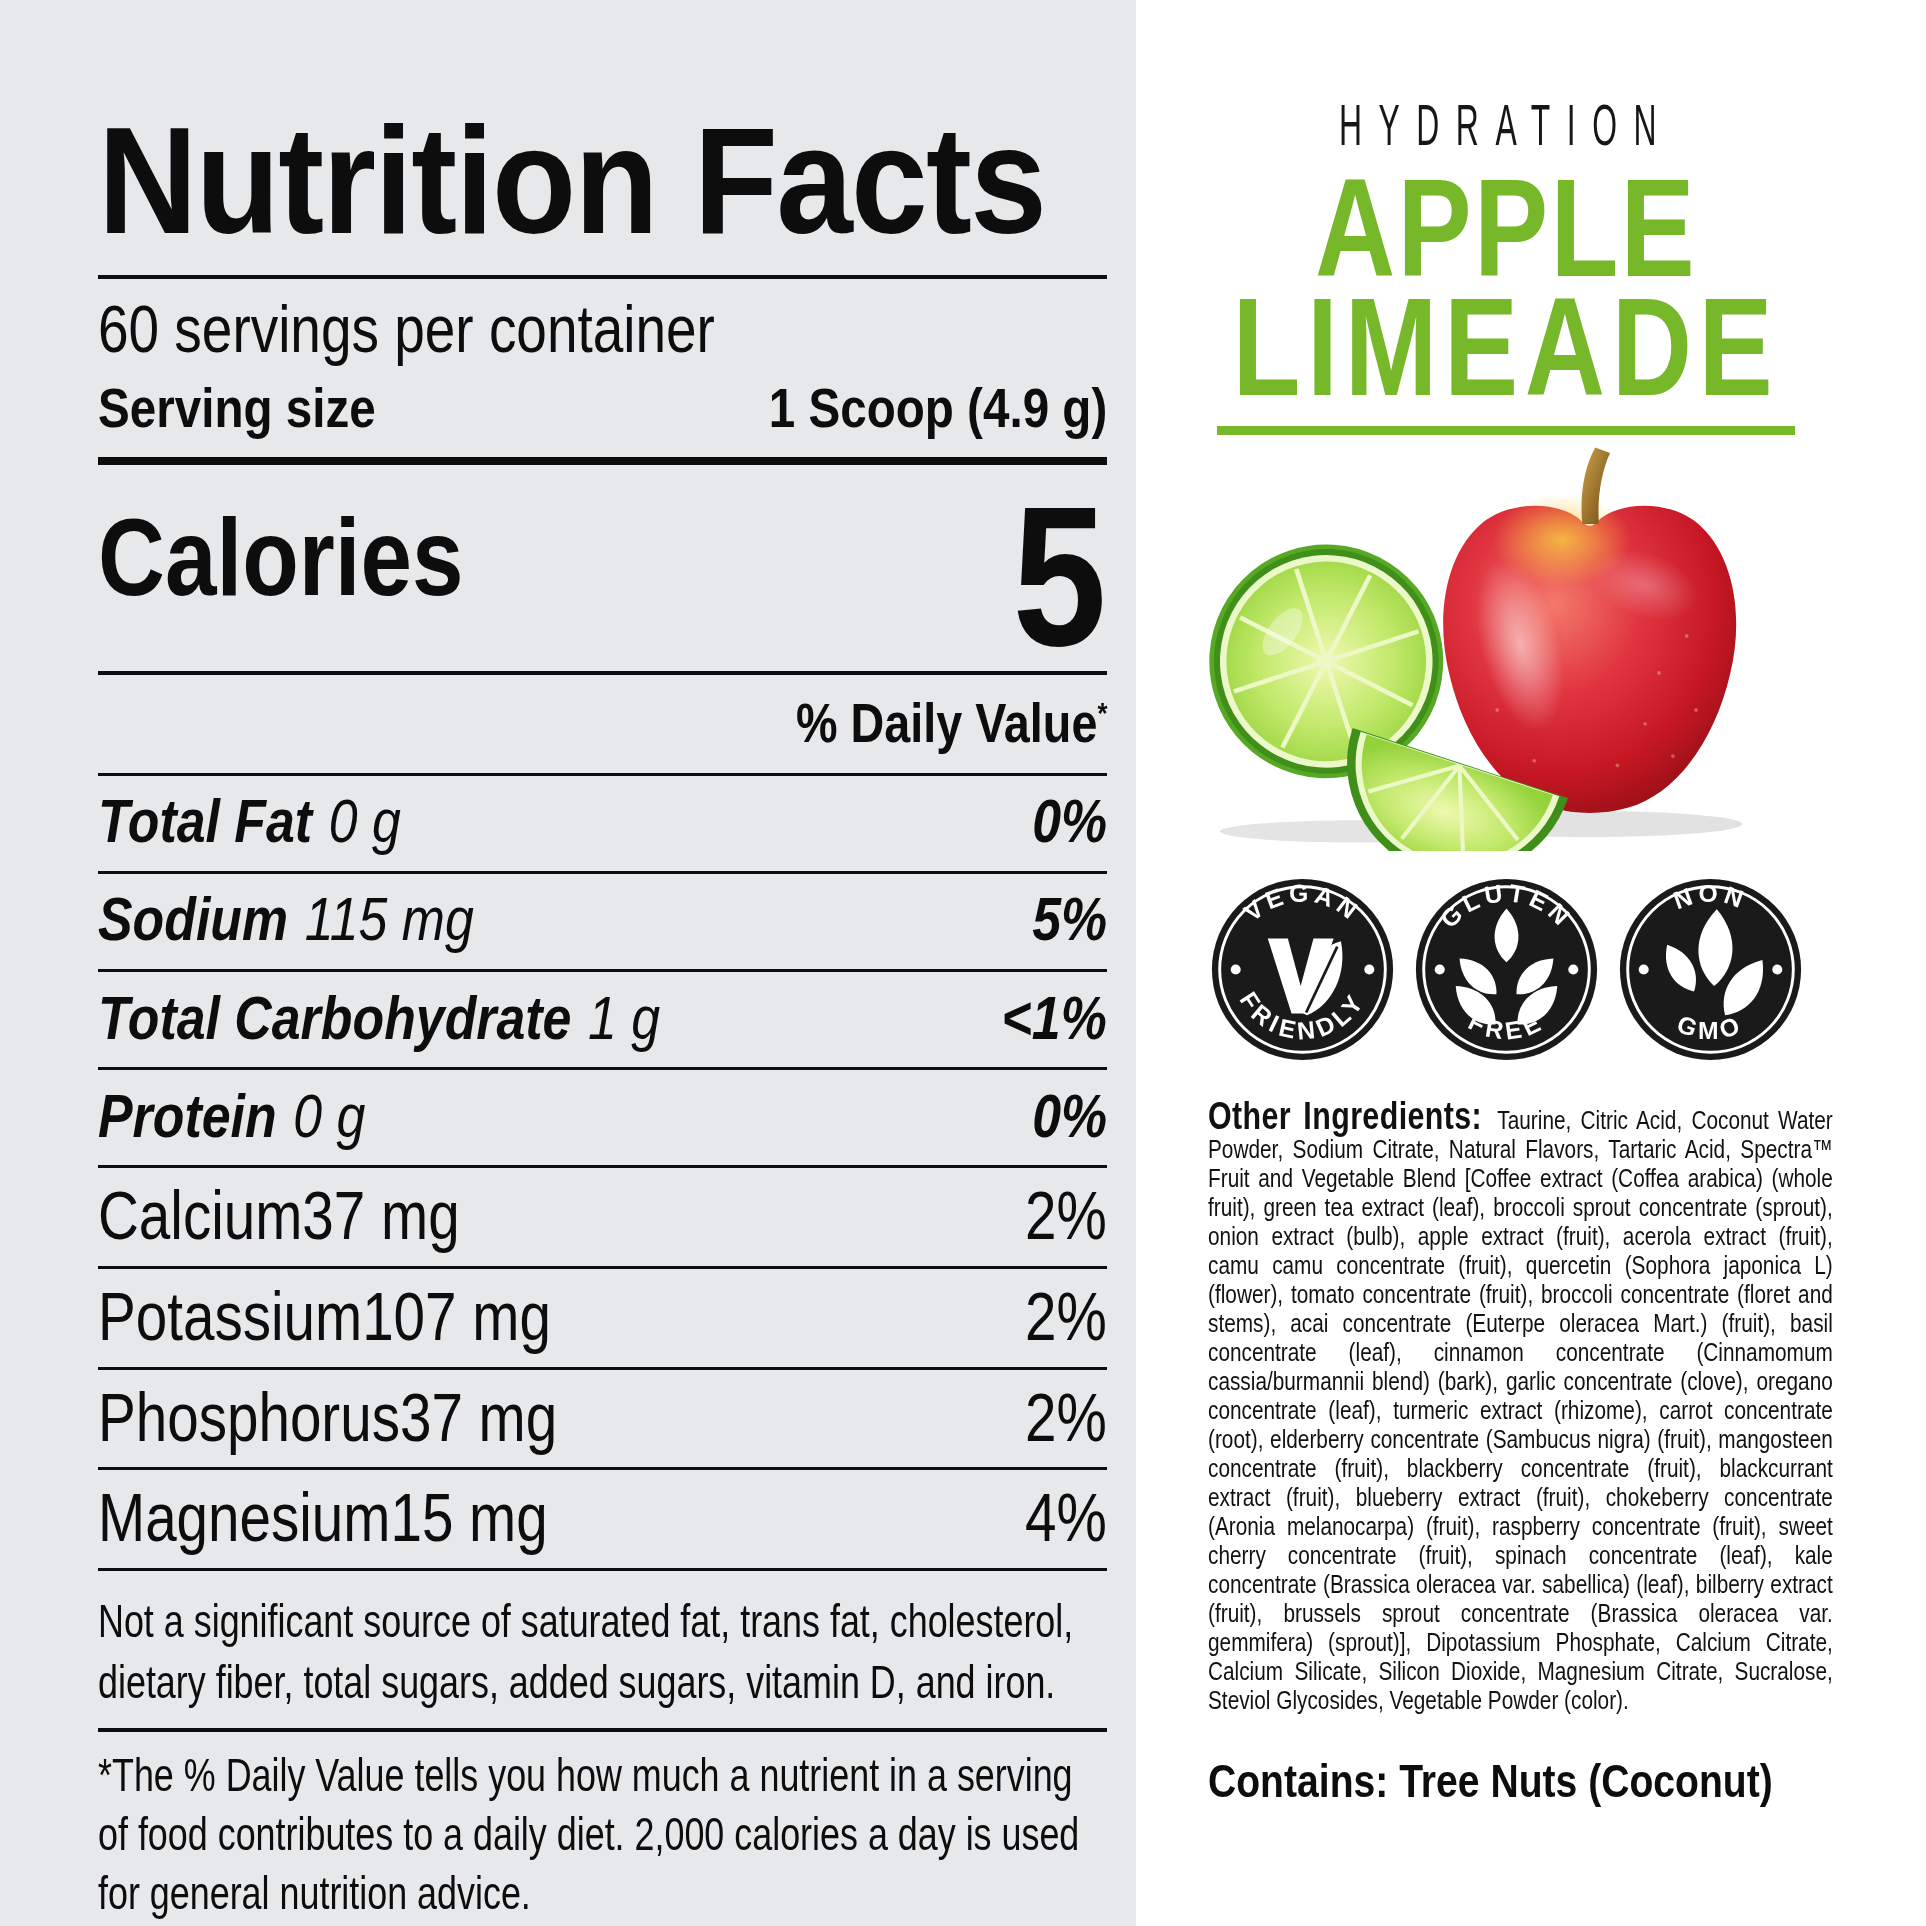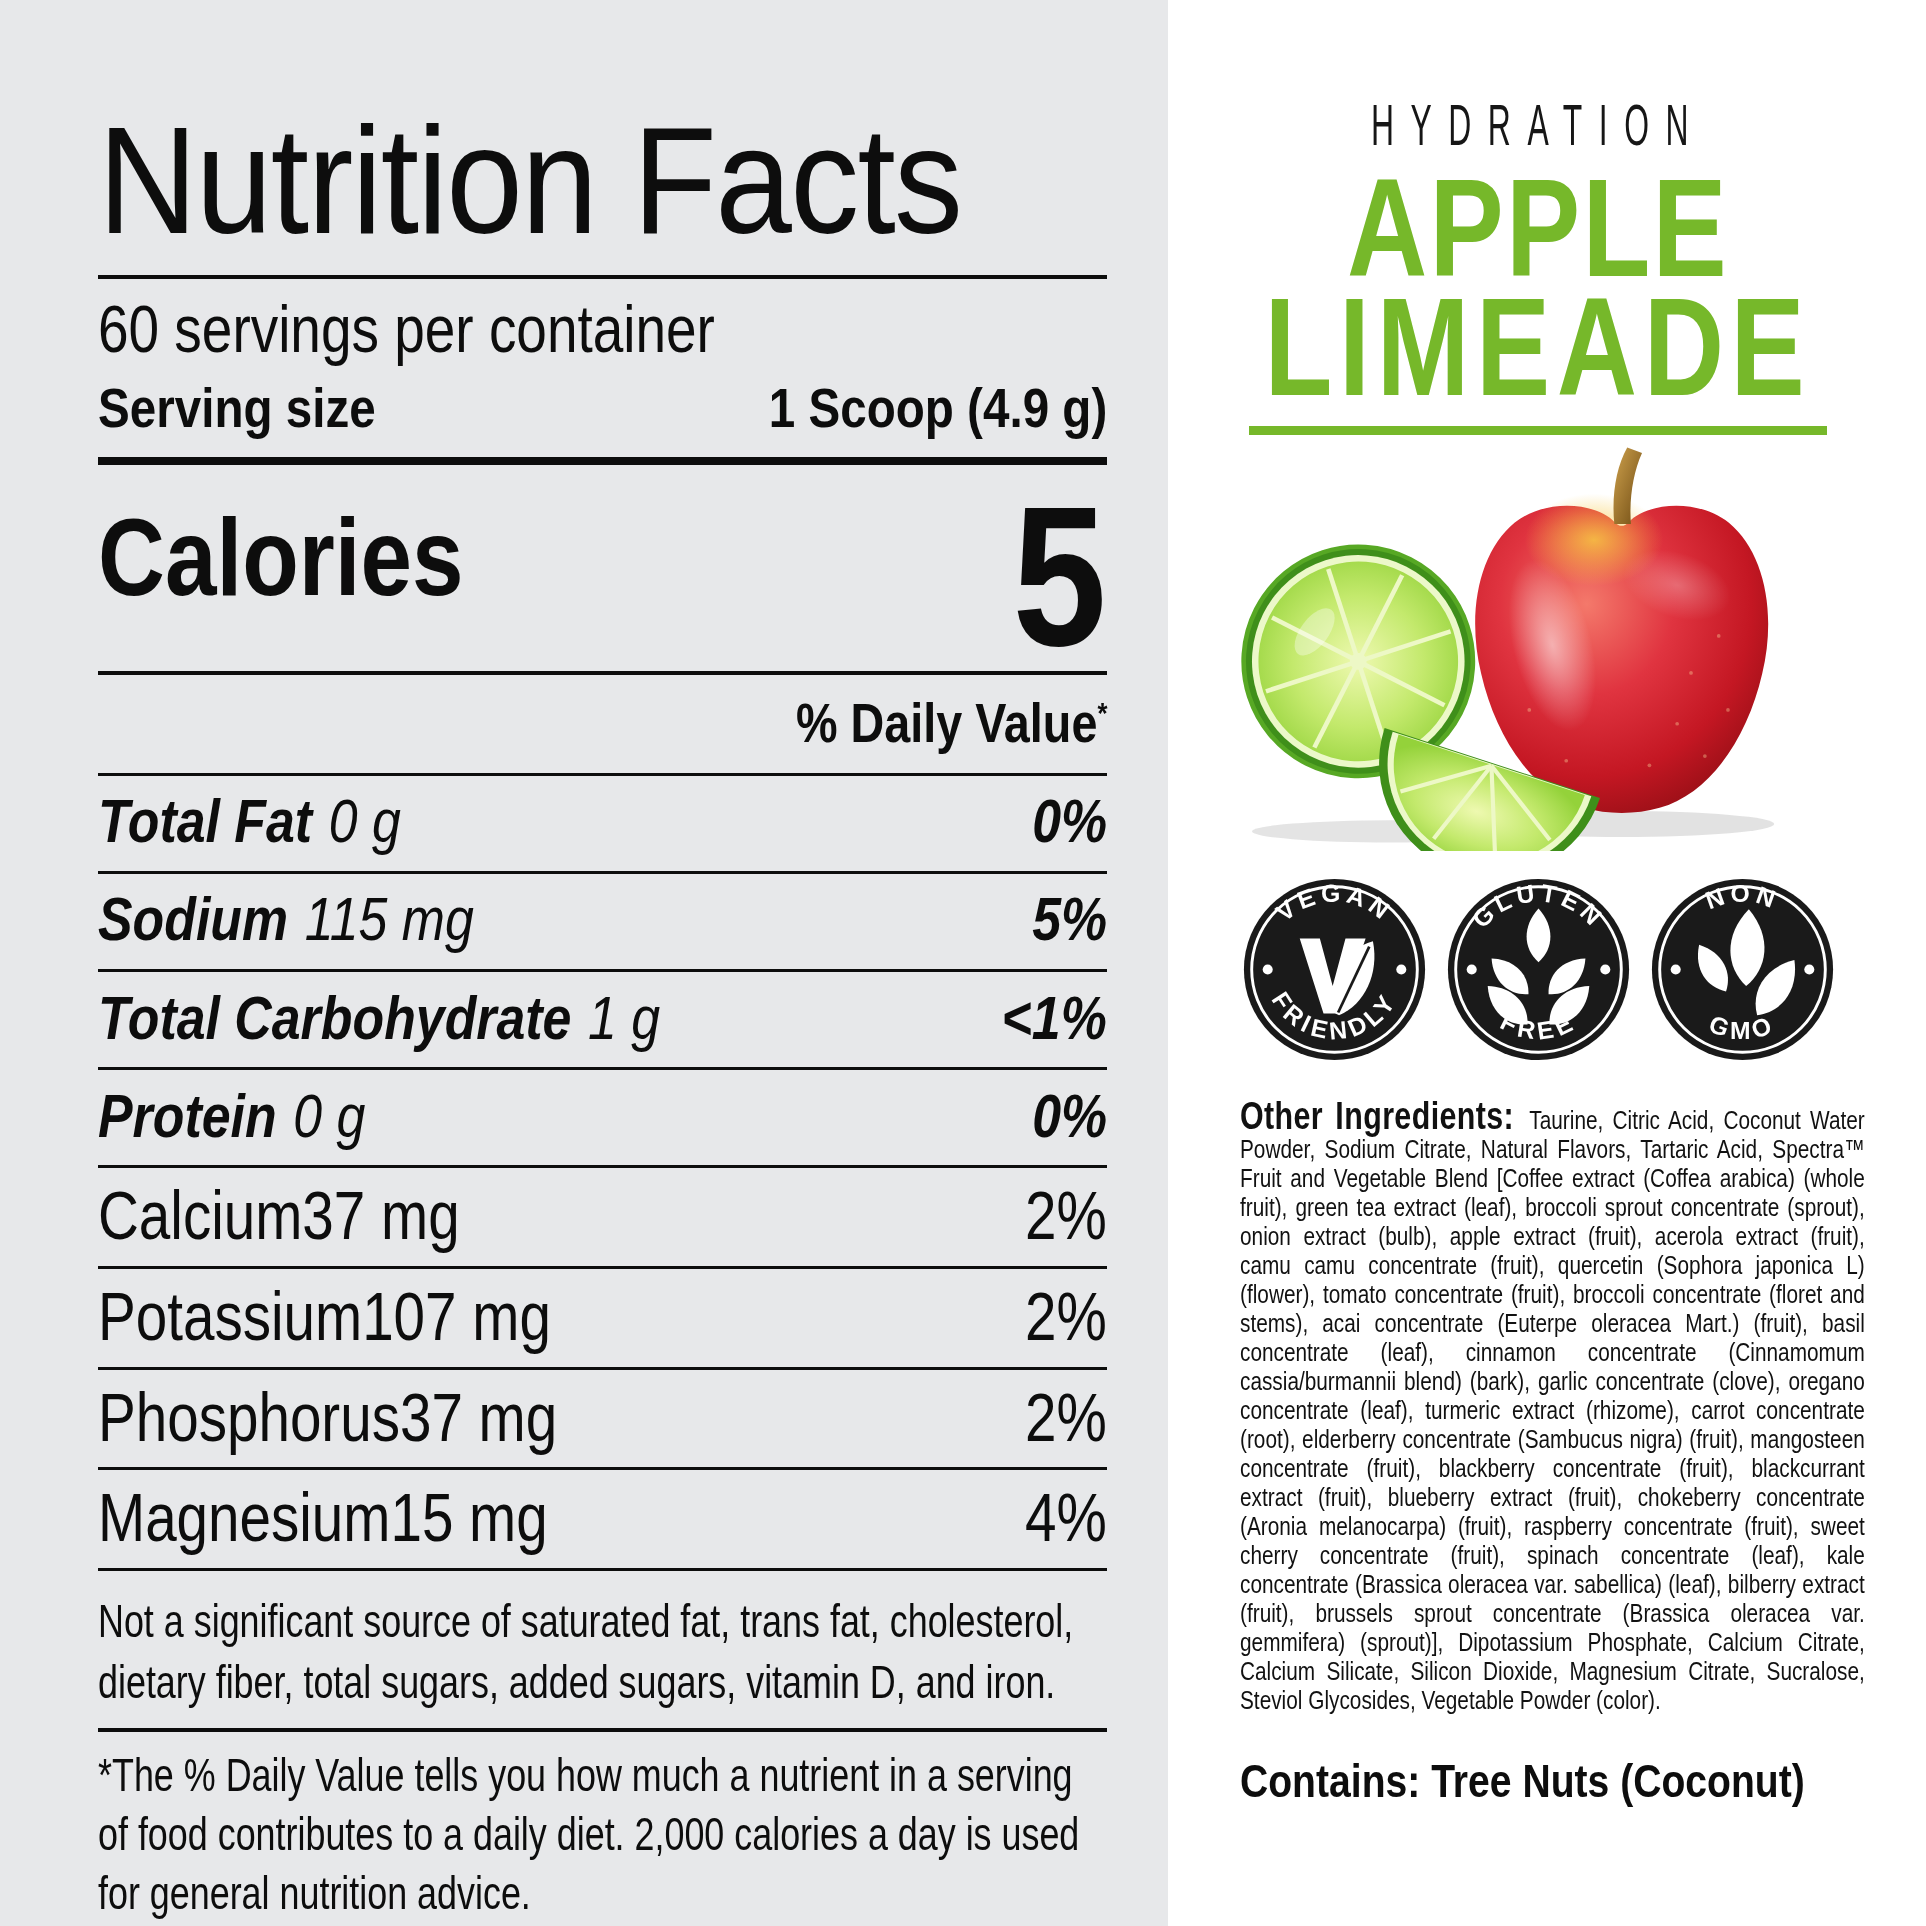--- a/index.html
+++ b/index.html
@@ -15,21 +15,21 @@
   
   .cx{display:inline-block;transform:scaleX(.85);transform-origin:0 50%;white-space:nowrap;}
   .cx-r{display:inline-block;transform:scaleX(.85);transform-origin:100% 50%;white-space:nowrap;}
 
   
   .facts-panel{
     position:absolute;left:0;top:0;width:1186px;height:1926px;
     background:var(--panel-gray);
     padding:103px 79px 0 98px;overflow:hidden;
   }
-  .nf-title{margin:0;font-size:153px;line-height:1;font-weight:400;letter-spacing:-1.8px;}
+  .nf-title{margin:0;font-size:153px;line-height:1;font-weight:700;letter-spacing:-1.8px;}
   .nf-title .cx{transform:scaleX(.9);}
   .rule{height:3.7px;background:var(--ink);}
   .r-title{margin-top:19.4px;}
   .servings{font-size:67px;line-height:1;margin-top:15.7px;}
   .servings .cx{transform:scaleX(.82);}
   .flexrow{display:flex;justify-content:space-between;align-items:flex-end;}
   .serving-row{margin-top:18.5px;font-size:56px;line-height:1;}
   .rule.thick{height:7.4px;margin-top:21px;}
   .cal-block{display:flex;justify-content:space-between;margin-top:32px;}
   .aps{font-size:55px;line-height:1;}
@@ -40,21 +40,21 @@
   .dv-header sup{font-size:55%;vertical-align:super;}
   .nut{font-size:61px;line-height:1;padding:15.7px 0 18.5px 0;border-bottom:3.7px solid var(--ink);font-style:italic;}
   .nut .amt{margin-left:.32em;font-weight:400;}
   .min{font-size:69px;line-height:1;padding:13px 0 15.7px 0;border-bottom:3.7px solid var(--ink);font-weight:400;}
   .min .cx,.min .cx-r{transform:scaleX(.82);}
   .fn{margin:20.3px 0 0 0;font-size:46px;line-height:1.32;width:1263px;transform:scaleX(.78);transform-origin:0 50%;}
   .fn-rule{margin-top:15.7px;}
   .fn2{margin-top:14px;line-height:1.28;}
 
   
-  .brand-panel{position:absolute;left:1168px;top:0;width:740px;height:1926px;background:#fff;overflow:hidden;}
+  .brand-panel{position:absolute;left:1136px;top:0;width:740px;height:1926px;background:#fff;overflow:hidden;}
   .hydration{
     margin-top:96px;text-align:center;font-size:58px;line-height:1;font-weight:400;
     letter-spacing:30px;transform:scaleX(.55);transform-origin:50% 50%;white-space:nowrap;color:#161616;
   }
   .flavor{
     text-align:center;font-weight:700;font-size:139px;line-height:119px;color:var(--brand-green);
     transform:scaleX(.8);transform-origin:50% 50%;white-space:nowrap;
   }
   .flavor1{margin-top:14px;letter-spacing:2.8px;}
   .flavor2{letter-spacing:8.3px;}

